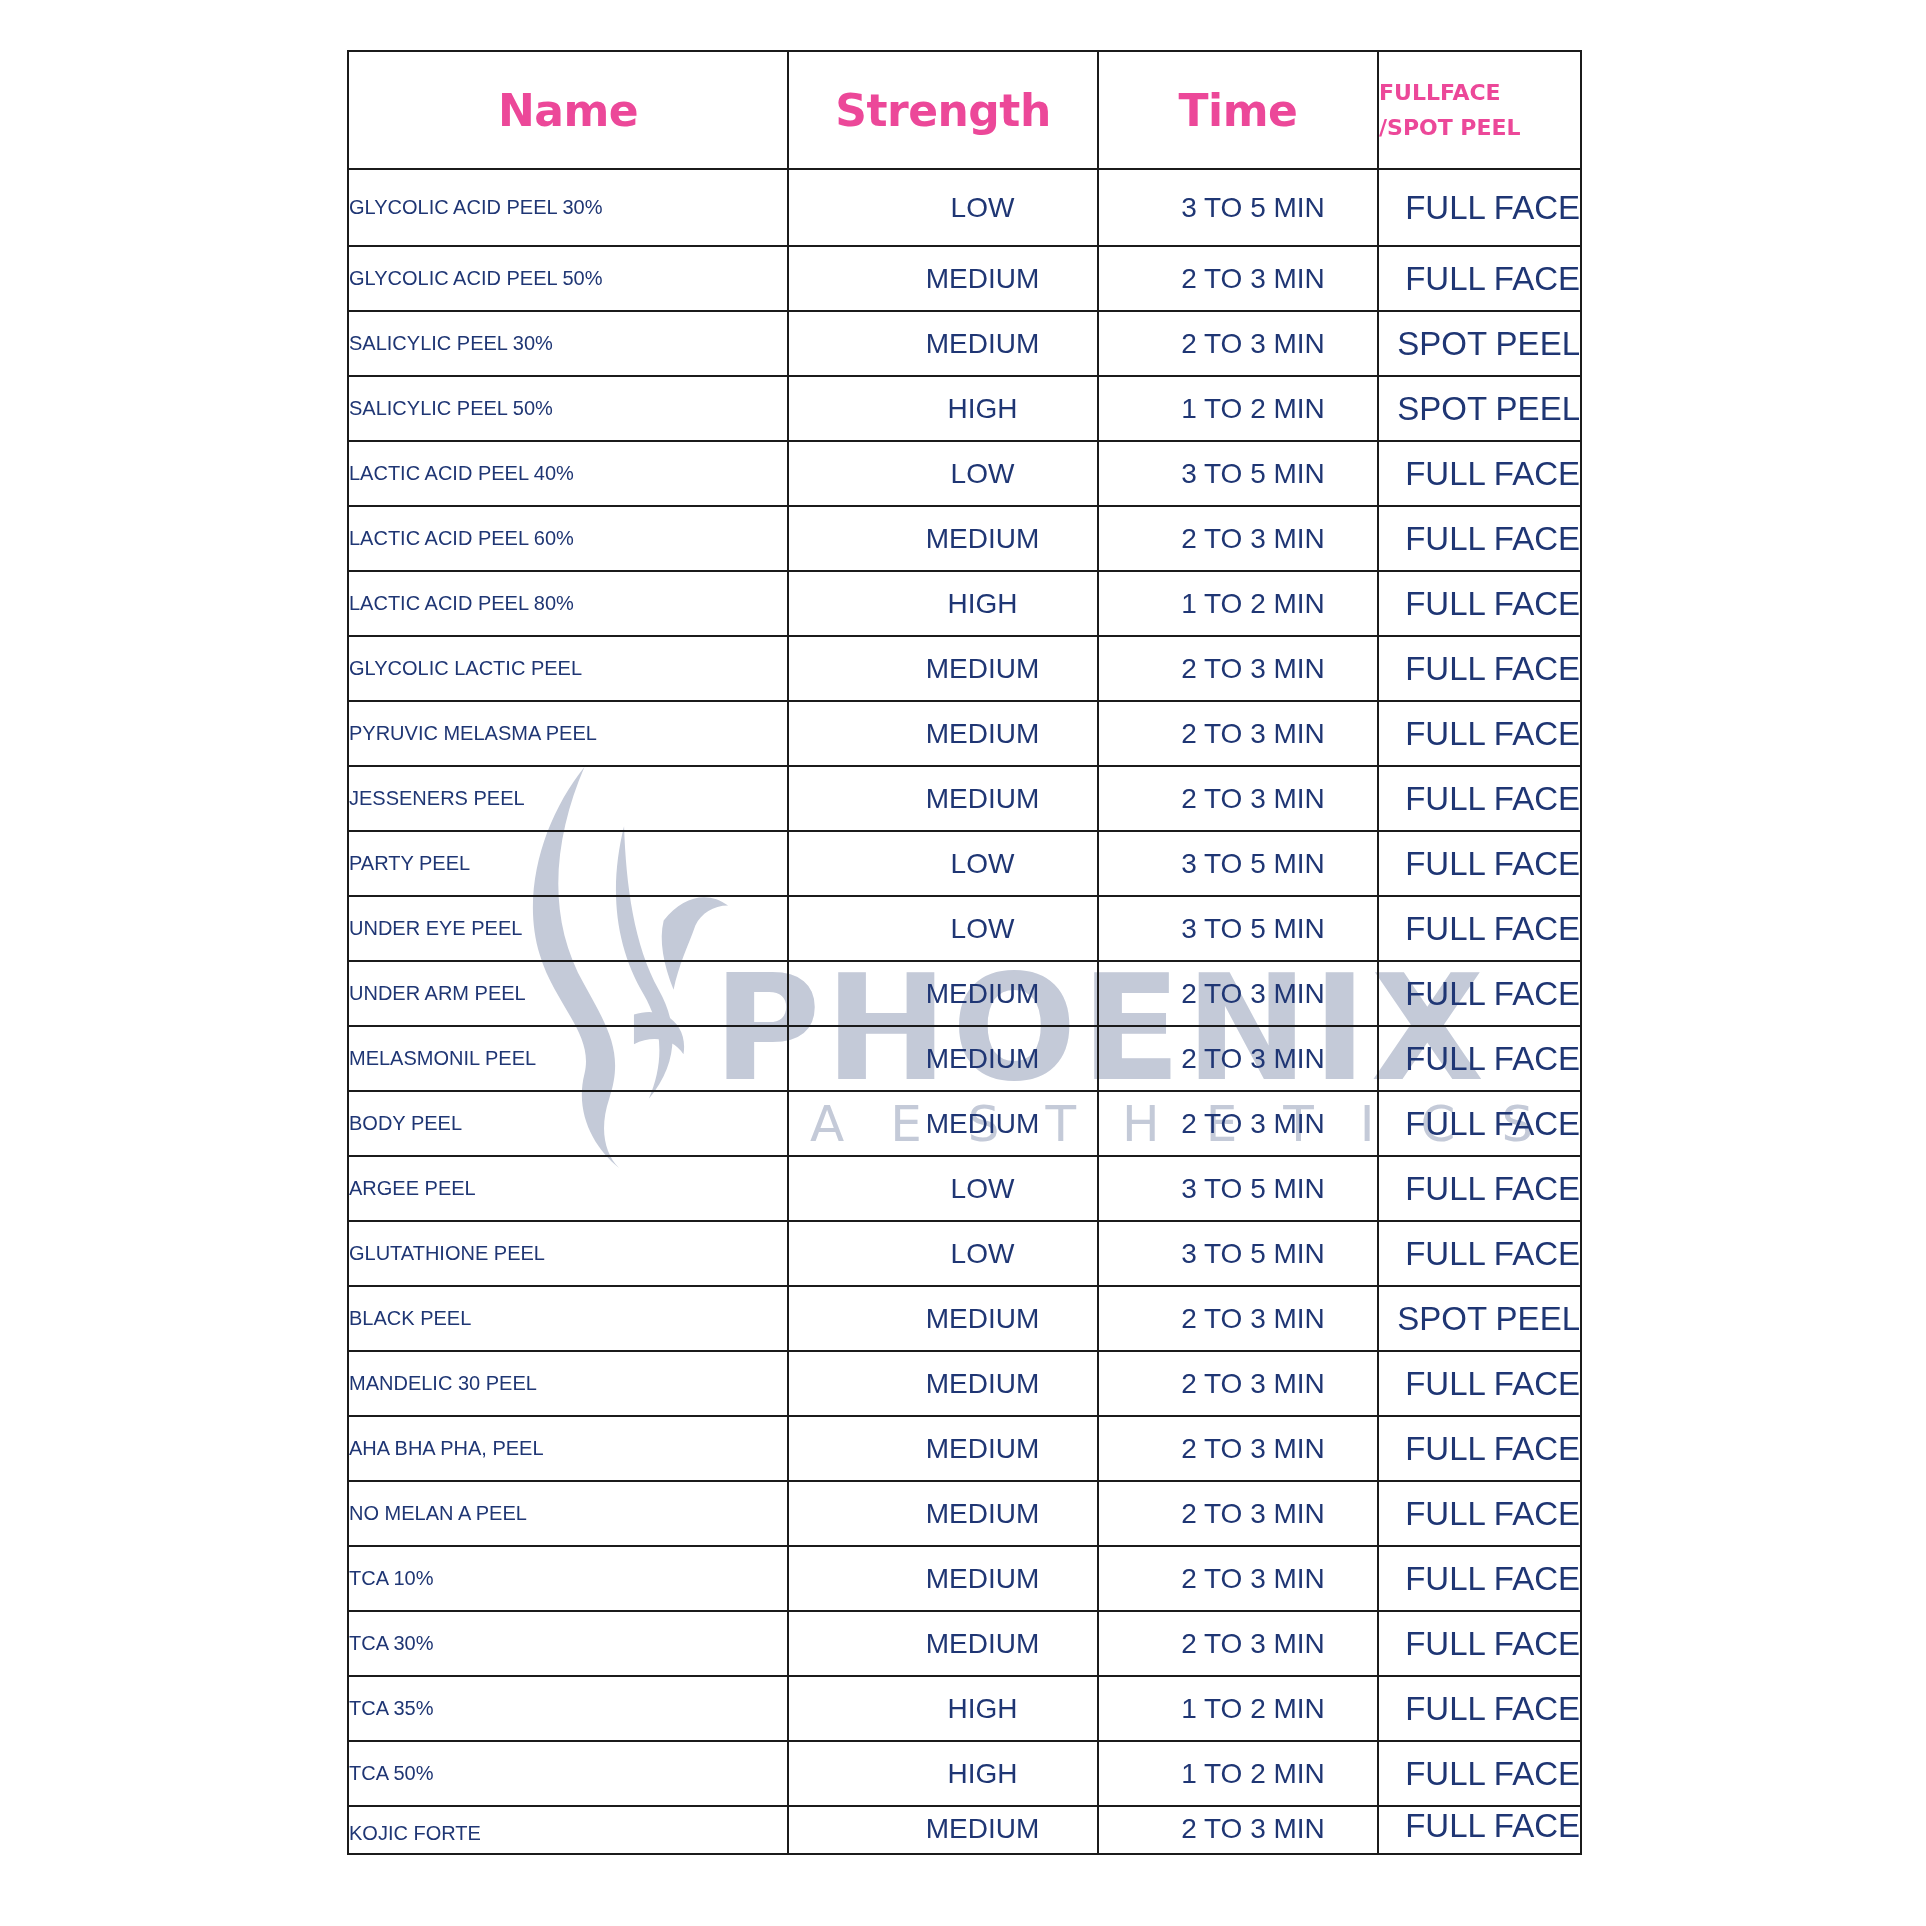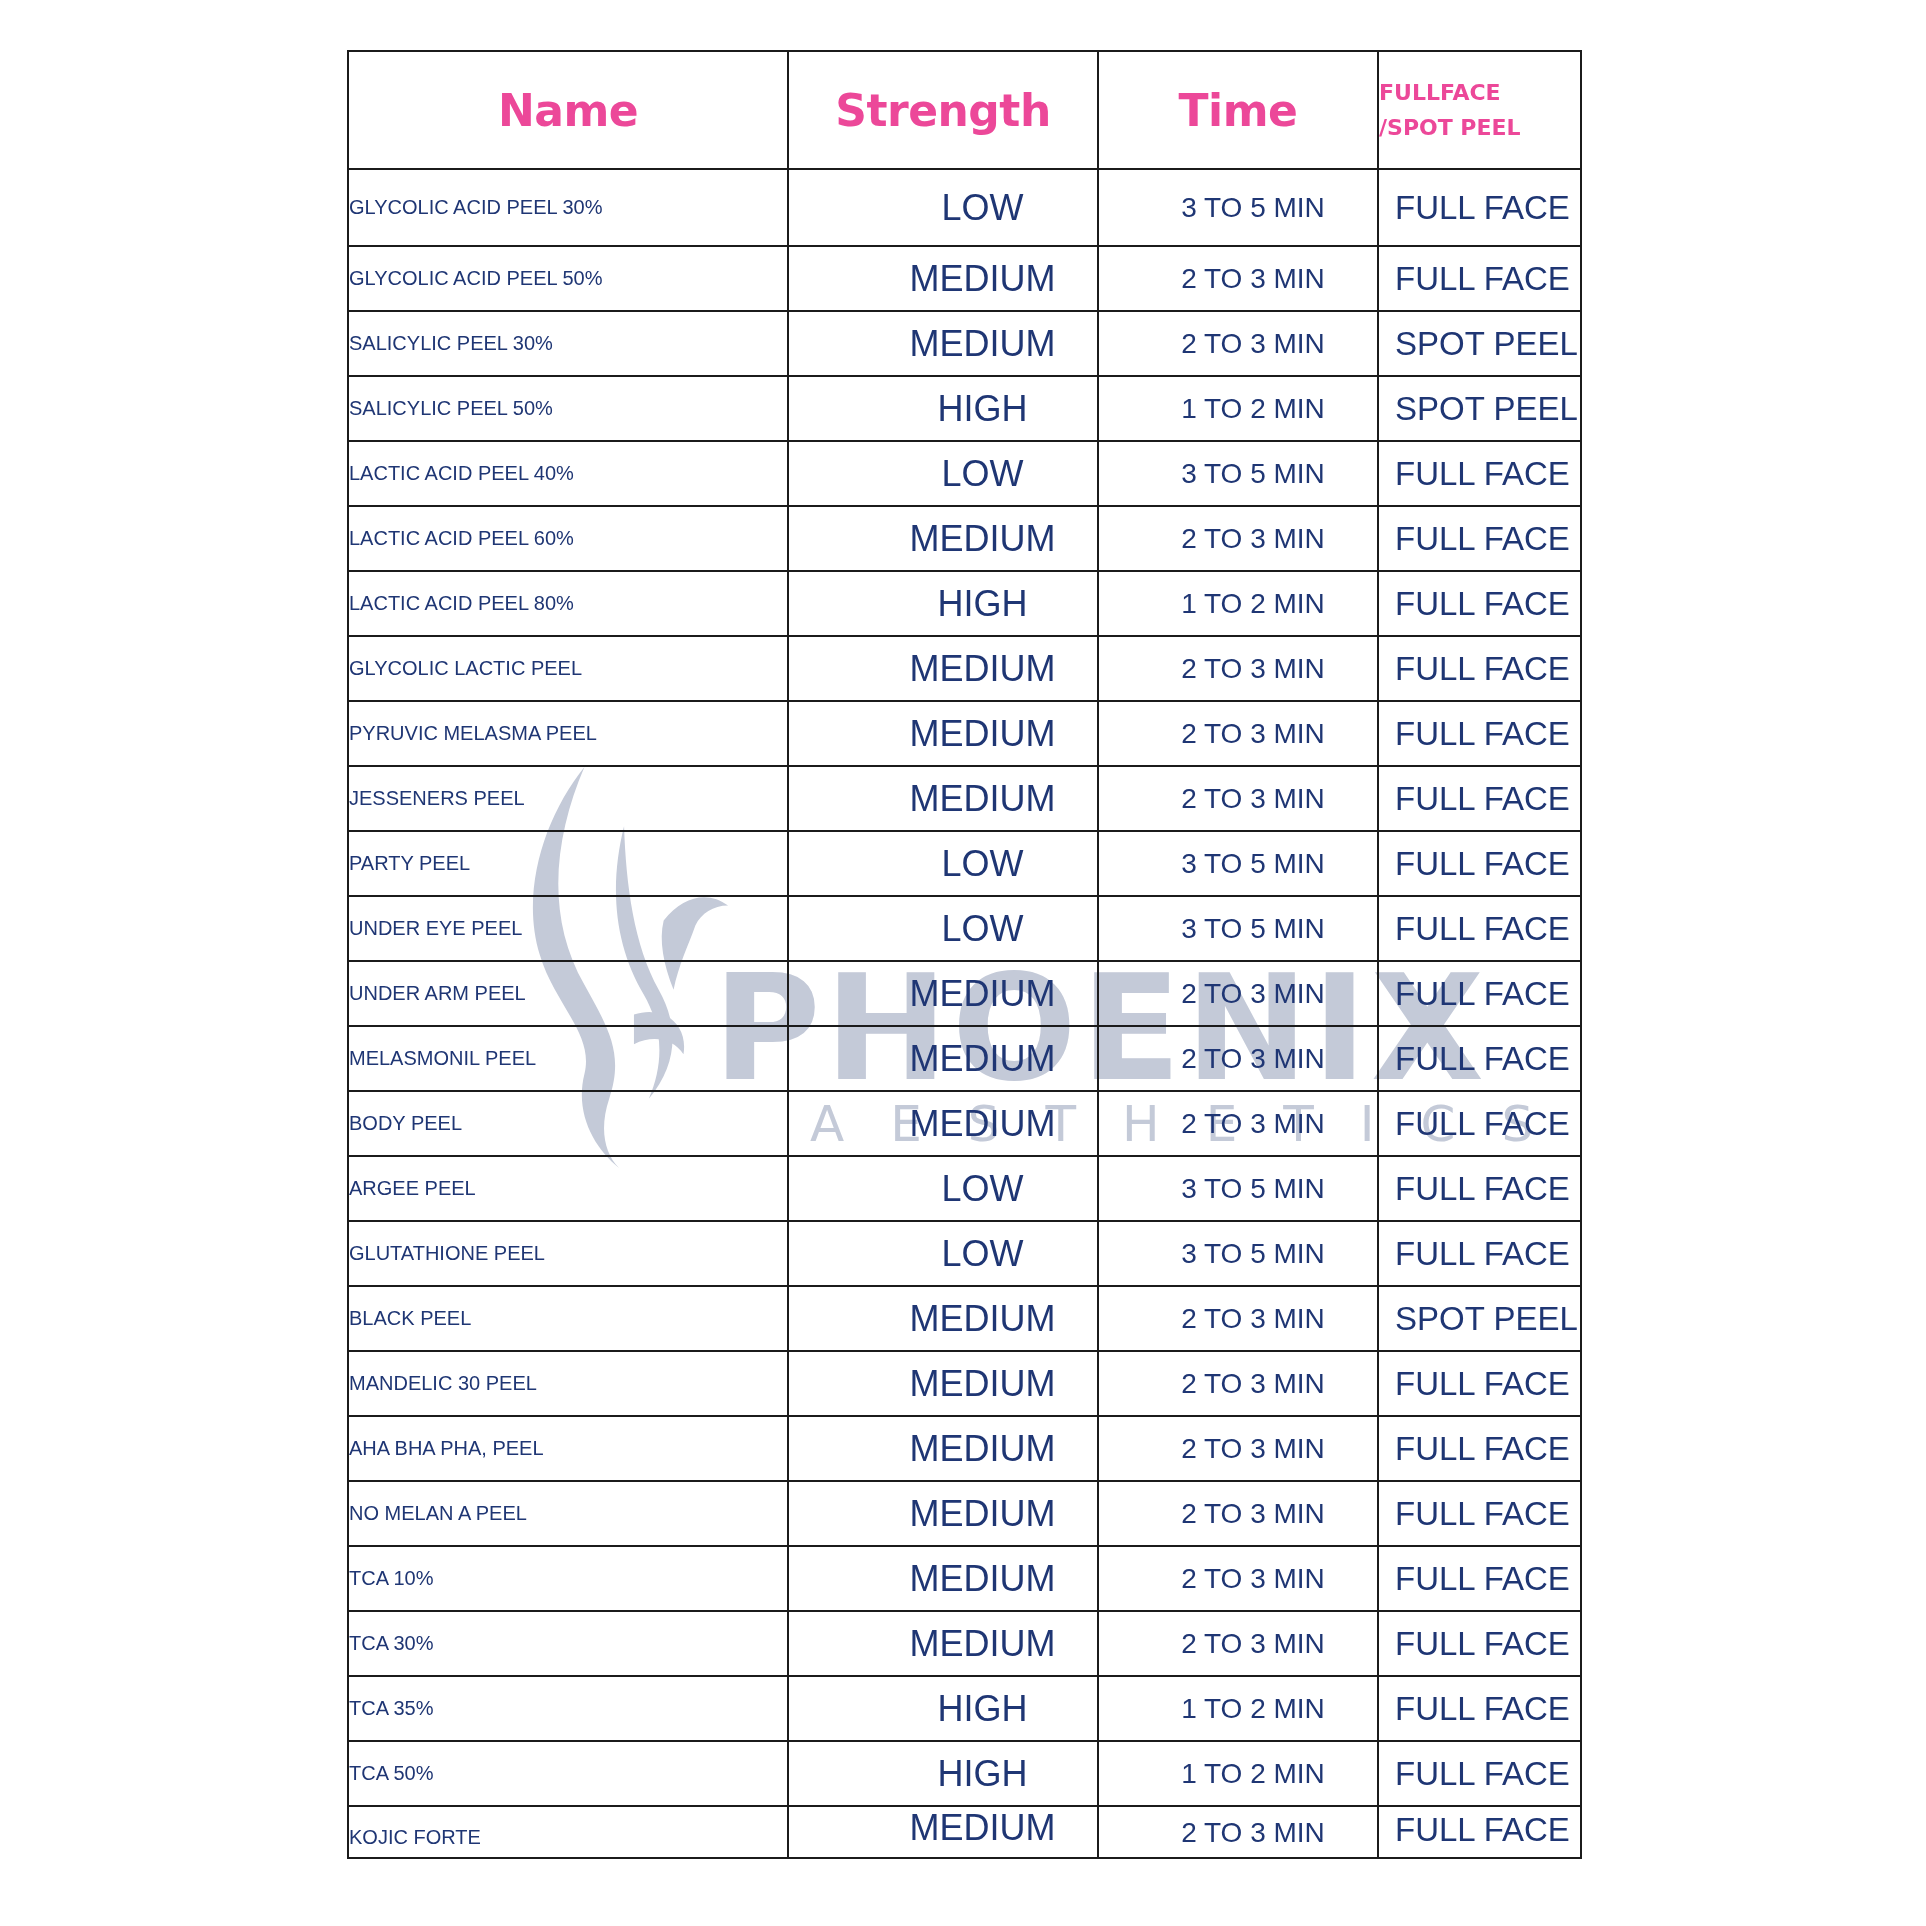--- a/index.html
+++ b/index.html
@@ -12,23 +12,23 @@
   .wm-sub { left: 810px; top: 1099px; font-size: 50px; letter-spacing: 46px; font-weight: normal; line-height: 1; }
   .wm-bird { position: absolute; left: 515px; top: 757px; width: 228px; height: 416px; }
 
   table.peels { position: absolute; left: 347px; top: 50px; border-collapse: collapse; table-layout: fixed; width: 1233px; z-index: 2; background: transparent; }
   table.peels td, table.peels th { border: 2px solid #1b1b1b; padding: 0; vertical-align: middle; }
   th { font-family: "DejaVu Sans", sans-serif; font-weight: bold; color: #ec4899; margin-top: 32px; }
   th.big { font-size: 44px; letter-spacing: -0.5px; }
   th.small { font-size: 22px; line-height: 35px; text-align: left; }
   td { color: #1f3674; font-family: "Liberation Sans", sans-serif; }
   td.name { font-size: 20px; text-align: left; }
-  td.strength { font-size: 36px; text-align: center; padding-left: 79px !important; margin-left: 23px; }
+  td.strength { font-size: 28px; text-align: center; padding-left: 79px !important; margin-left: 23px; }
   td.time { font-size: 28px; text-align: center; padding-left: 30px !important; }
-  td.area { font-size: 33px; text-align: left; padding-left: 16px !important; }
+  td.area { font-size: 33px; text-align: right; padding-left: 16px !important; }
   tr.head { height: 118px; }
   tr.r0 { height: 77px; }
   tr.row { height: 65px; }
   tr.last { height: 47px; }
   tr.last td { vertical-align: bottom; padding-bottom: 8px; }
 </style>
 </head>
 <body>
 
 <div class="page">

